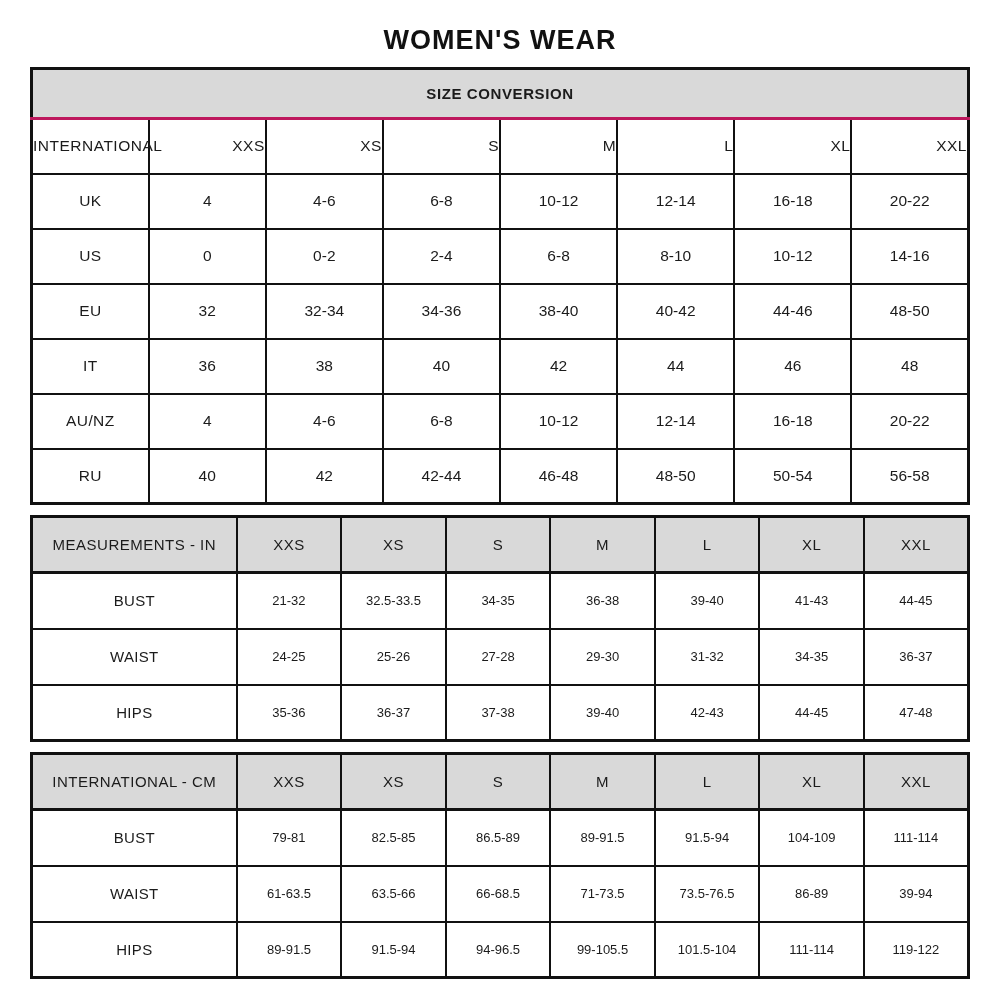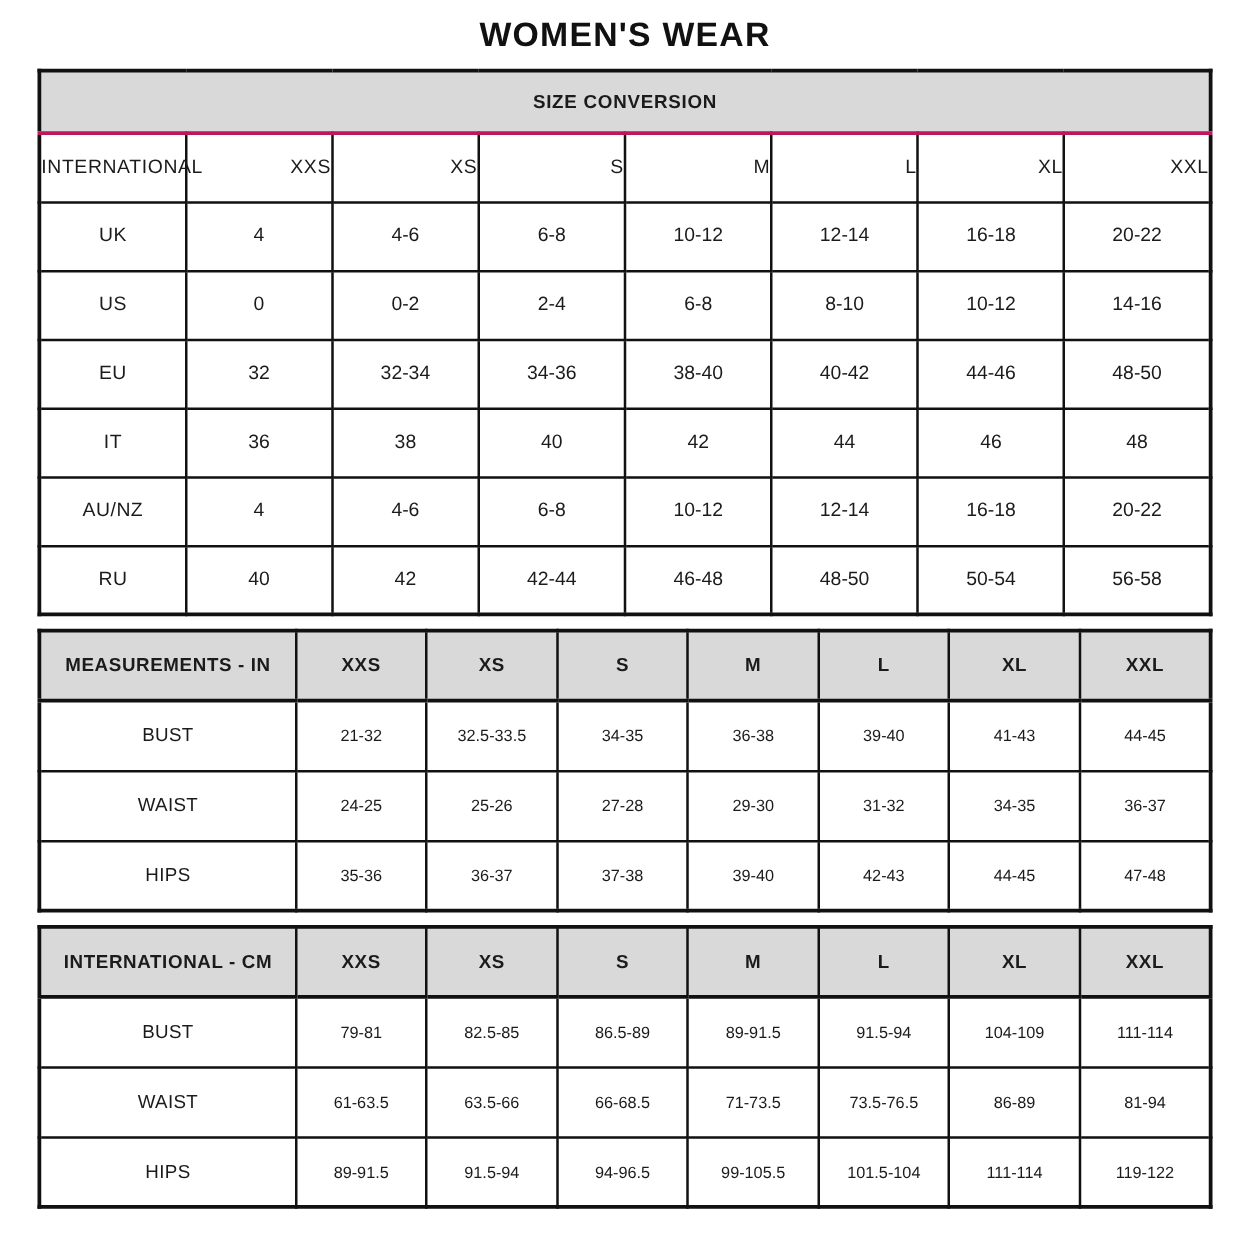--- a/index.html
+++ b/index.html
@@ -13,21 +13,21 @@
     width: 1000px;
     height: 1000px;
     background: #ffffff;
     overflow: hidden;
   }
   .page-title {
     text-align: center;
     font-size: 27px;
     font-weight: 700;
     letter-spacing: 1px;
-    padding-top: 13px;
+    padding-top: 25px;
     padding-bottom: 11px;
     color: #111;
   }
   table.sizes {
     width: 940px;
     margin: 0 auto;
     border-collapse: collapse;
     border: 3px solid #111;
     table-layout: fixed;
   }
@@ -48,21 +48,21 @@
   }
   
   table.conv td { height: 55px; font-size: 15.5px; }
   table.conv td.col-label { width: 17.8%; letter-spacing: 0.4px; }
   table.conv tr.head-row td { letter-spacing: 0.5px; text-align: right; }
   
   table.meas td { height: 56px; font-size: 13px; }
   table.meas td.col-label { width: 21.9%; font-size: 15px; letter-spacing: 0.3px; }
   table.meas tr.gray-head td {
     background: #d9d9d9;
-    font-weight: 700;
+    font-weight: 400;
     font-size: 15px;
     letter-spacing: 0.5px;
     border-bottom: 3px solid #111;
   }
   table.meas tr.gray-head td.col-label { font-size: 15px; }
   .tbl-gap { height: 10px; }
 </style>
 </head>
 <body>
 
@@ -222,21 +222,21 @@
           <td>111-114</td>
         </tr>
         <tr>
           <td class="col-label">WAIST</td>
           <td>61-63.5</td>
           <td>63.5-66</td>
           <td>66-68.5</td>
           <td>71-73.5</td>
           <td>73.5-76.5</td>
           <td>86-89</td>
-          <td>81-94</td>
+          <td>39-94</td>
         </tr>
         <tr>
           <td class="col-label">HIPS</td>
           <td>89-91.5</td>
           <td>91.5-94</td>
           <td>94-96.5</td>
           <td>99-105.5</td>
           <td>101.5-104</td>
           <td>111-114</td>
           <td>119-122</td>

